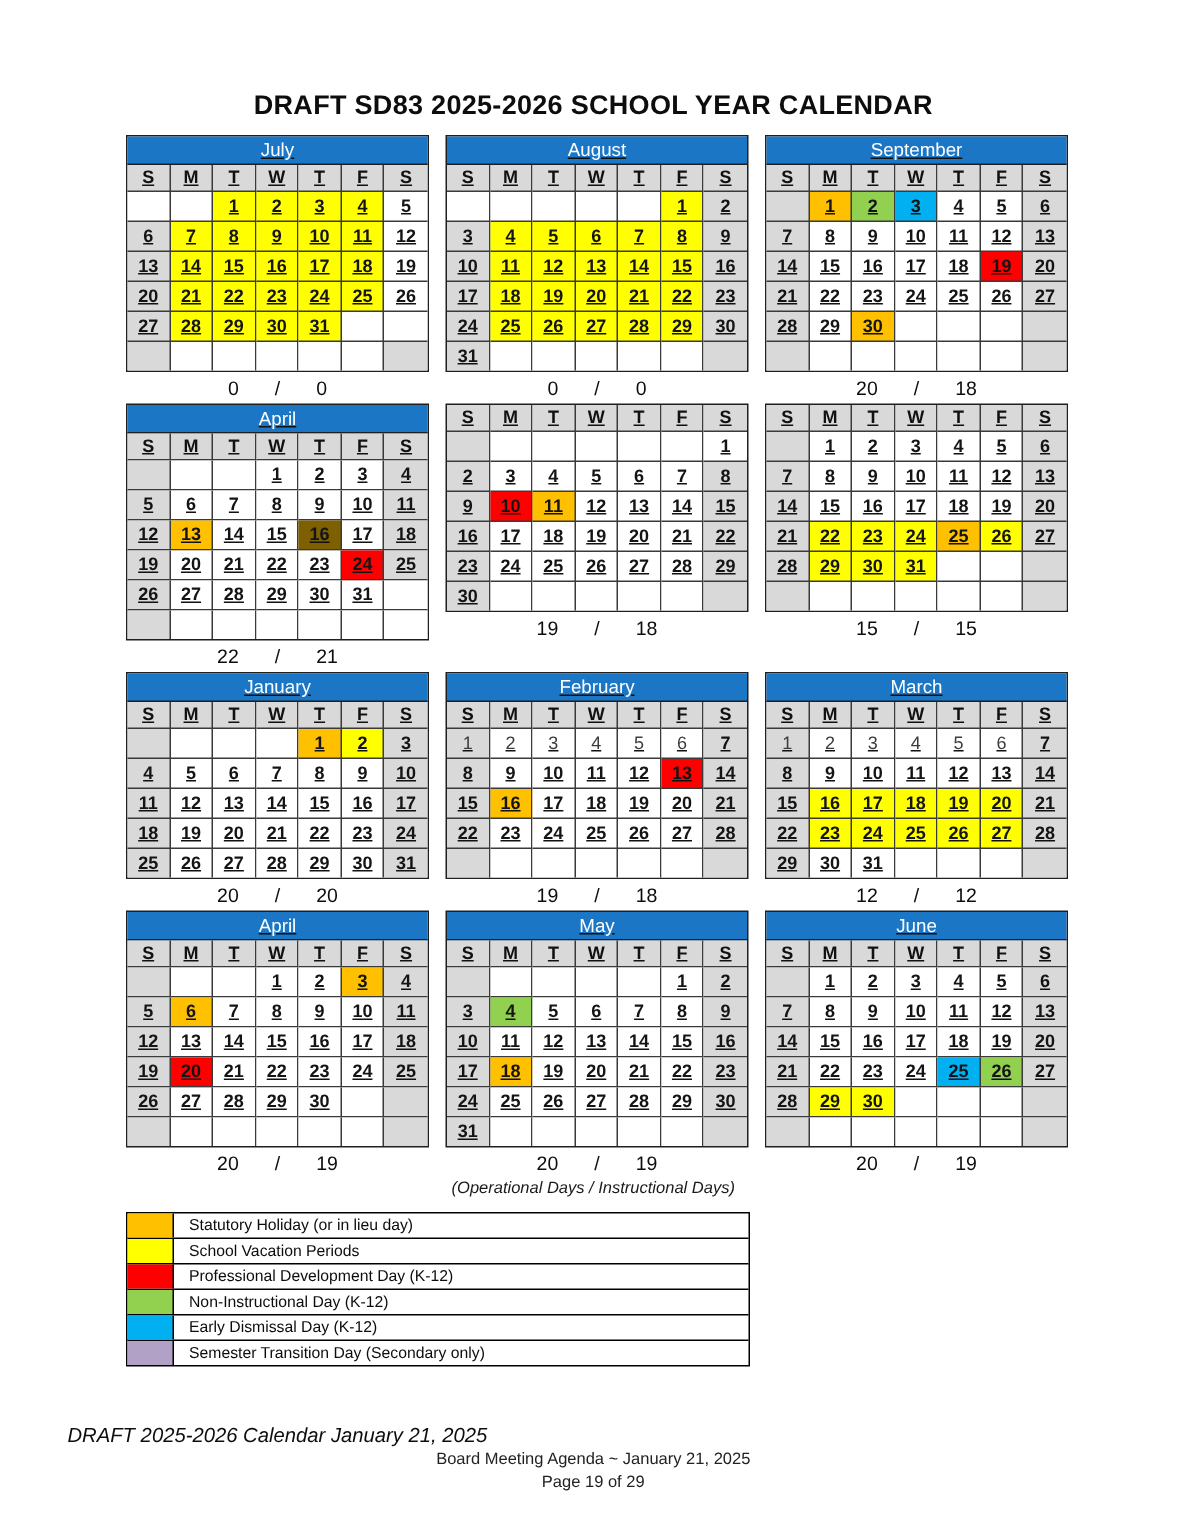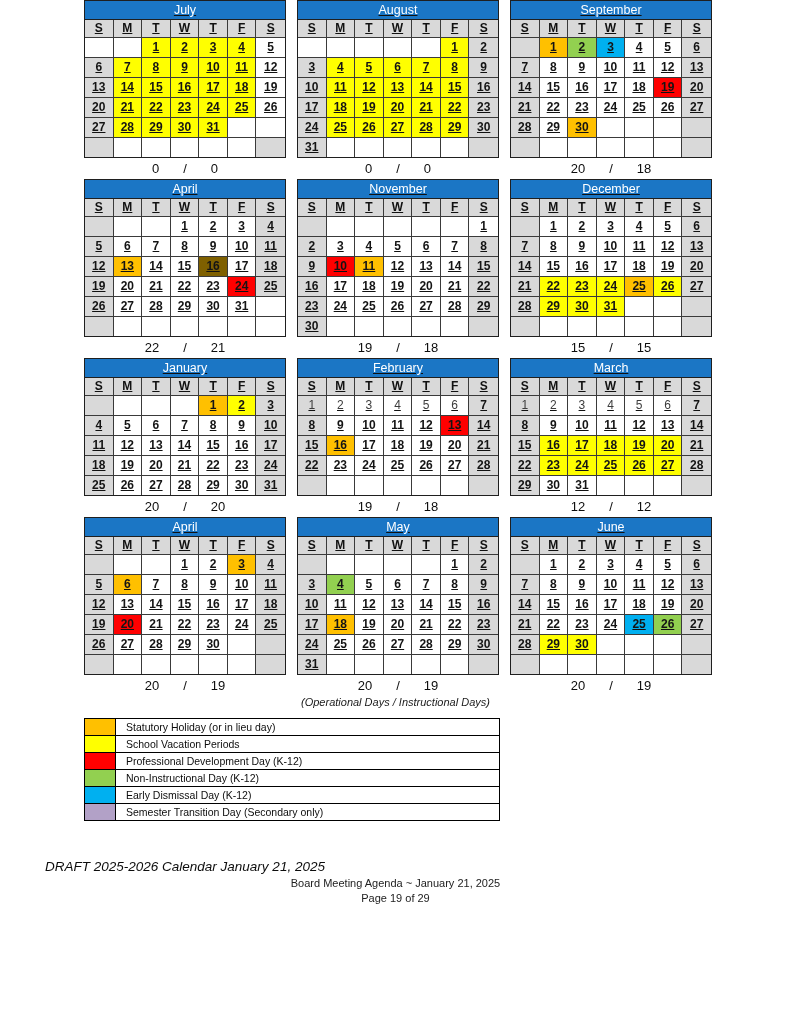--- a/index.html
+++ b/index.html
@@ -122,20 +122,21 @@
     text-align:center;
     font-size:11px;
     line-height:1.4;
     color:#222;
   }
 </style>
 </head>
 <body>
 
 <div class="page">
+  <div class="page-title">DRAFT SD83 2025-2026 SCHOOL YEAR CALENDAR</div>
 
   <div class="cal-grid">
       <div class="month">
         <div class="m-table">
           <div class="m-head">July</div>
           <div class="m-row m-days">
             <div class="m-cell dh">S</div>
             <div class="m-cell dh">M</div>
             <div class="m-cell dh">T</div>
             <div class="m-cell dh">W</div>
@@ -418,21 +419,20 @@
           </div>
         </div>
         <div class="m-total">
           <span>22</span>
           <span>/</span>
           <span>21</span>
         </div>
       </div>
       <div class="month">
         <div class="m-table">
-          <div class="m-head">November</div>
           <div class="m-row m-days">
             <div class="m-cell dh">S</div>
             <div class="m-cell dh">M</div>
             <div class="m-cell dh">T</div>
             <div class="m-cell dh">W</div>
             <div class="m-cell dh">T</div>
             <div class="m-cell dh">F</div>
             <div class="m-cell dh">S</div>
           </div>
           <div class="m-row">
@@ -491,21 +491,20 @@
           </div>
         </div>
         <div class="m-total">
           <span>19</span>
           <span>/</span>
           <span>18</span>
         </div>
       </div>
       <div class="month">
         <div class="m-table">
-          <div class="m-head">December</div>
           <div class="m-row m-days">
             <div class="m-cell dh">S</div>
             <div class="m-cell dh">M</div>
             <div class="m-cell dh">T</div>
             <div class="m-cell dh">W</div>
             <div class="m-cell dh">T</div>
             <div class="m-cell dh">F</div>
             <div class="m-cell dh">S</div>
           </div>
           <div class="m-row">

